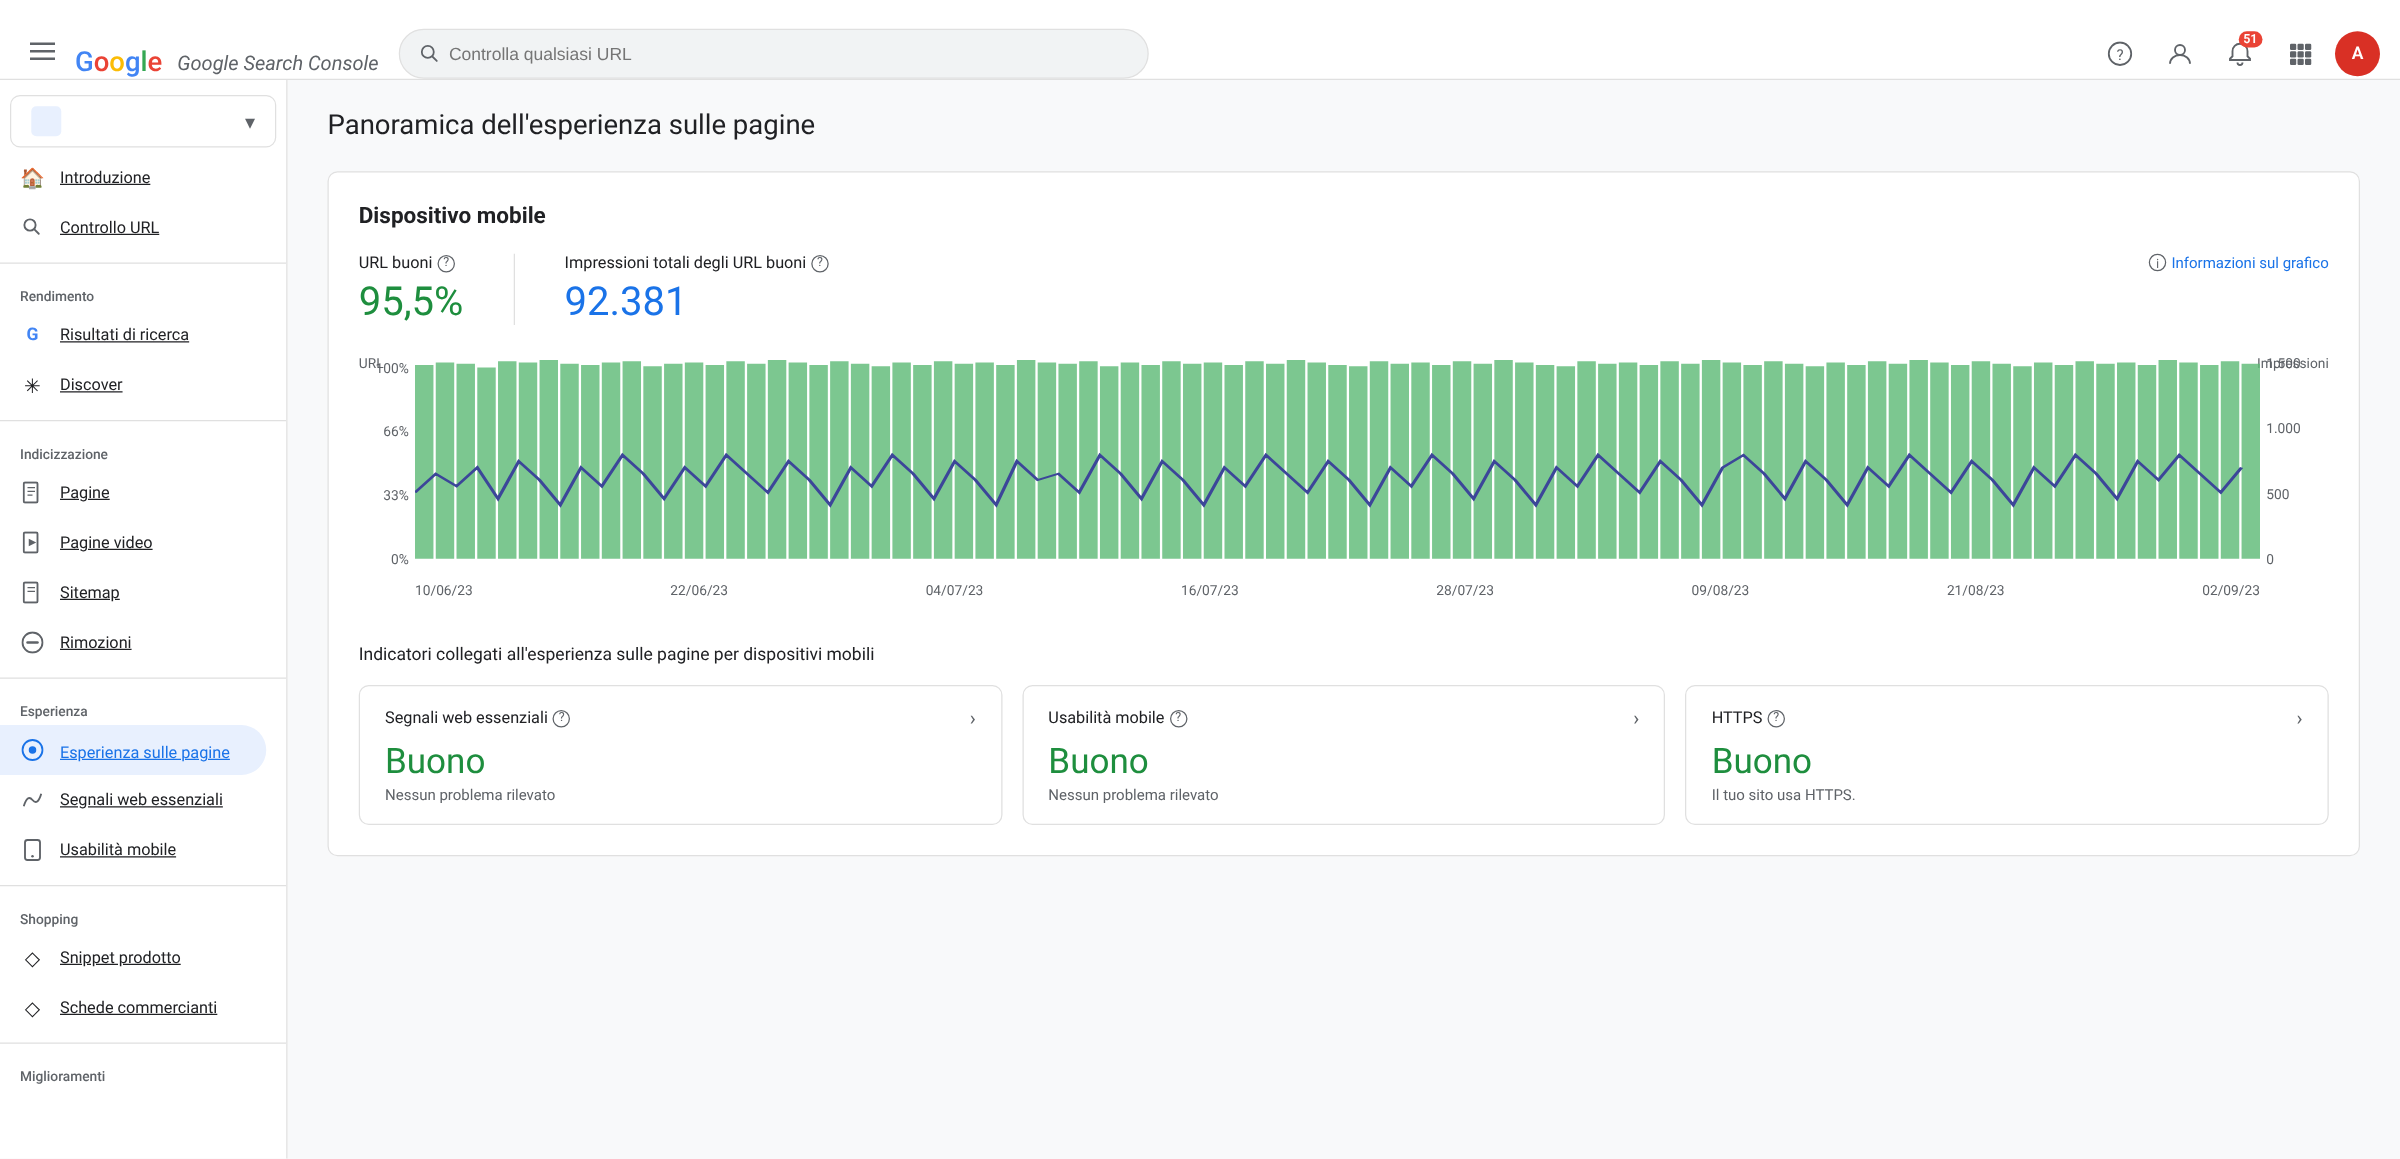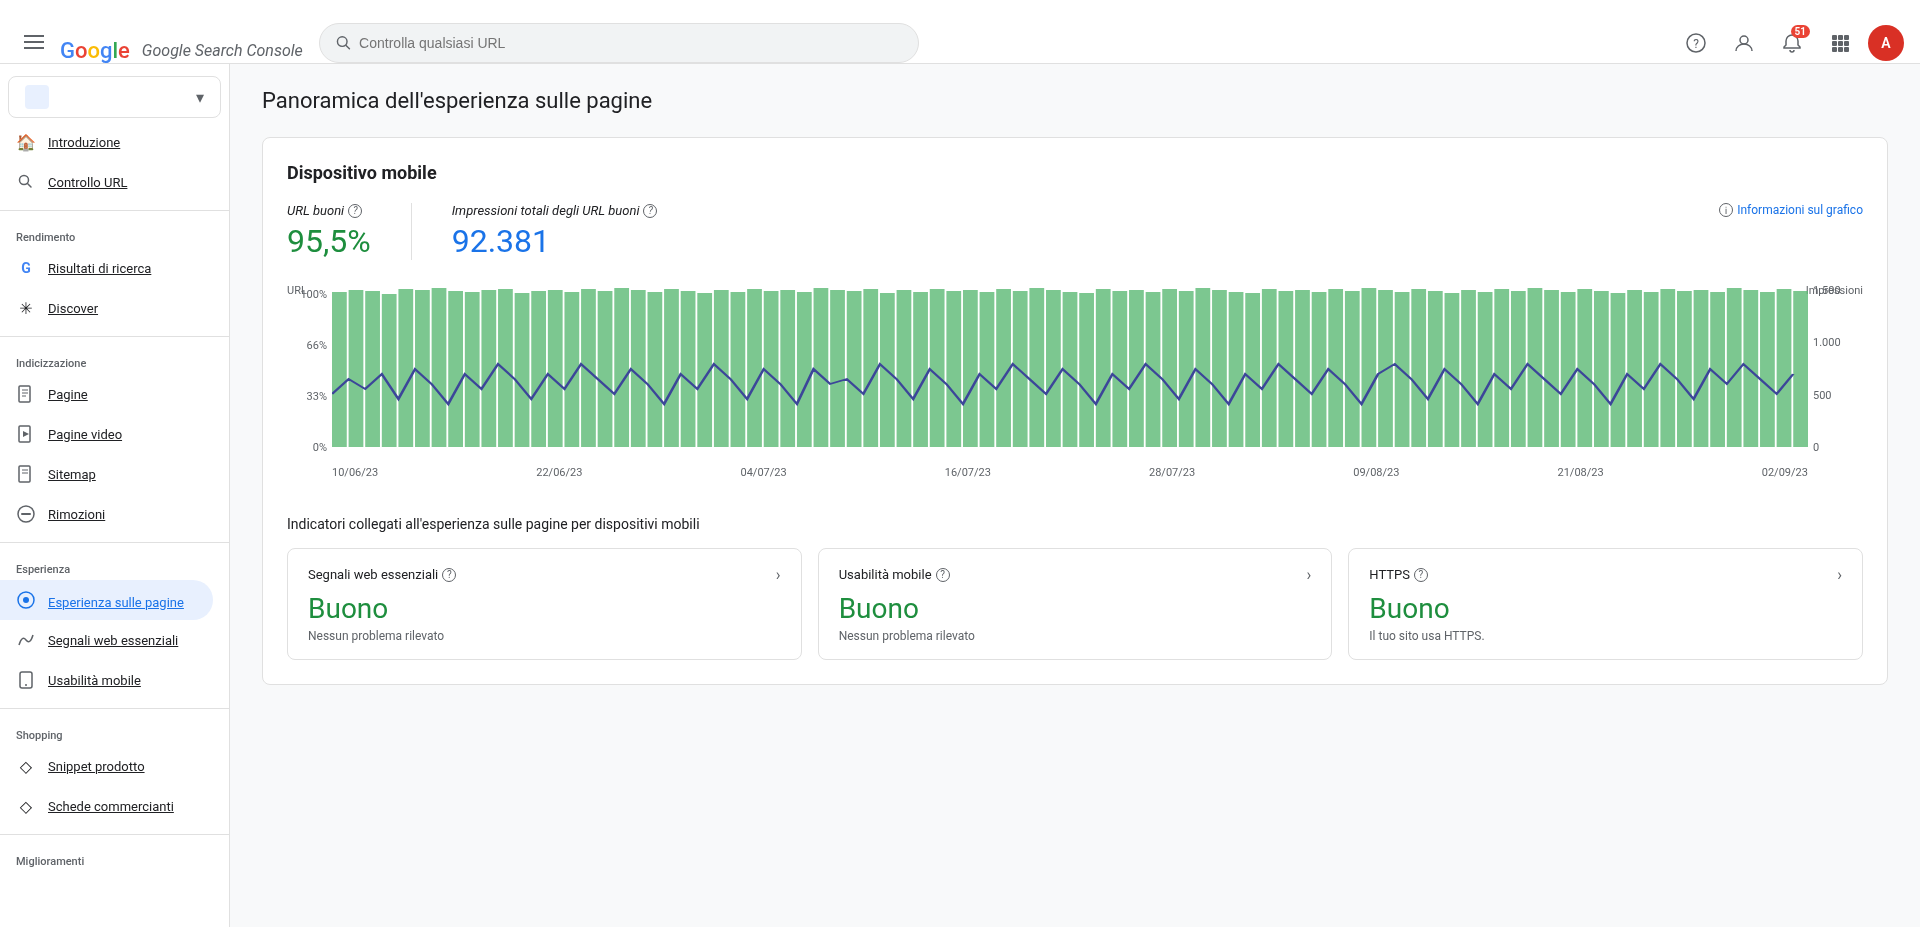--- a/index.html
+++ b/index.html
@@ -82,21 +82,21 @@
     
     .card {
       background: #fff; border-radius: 8px; border: 1px solid #e0e0e0;
       padding: 24px; margin-bottom: 24px;
     }
     .card-title { font-size: 18px; font-weight: 700; color: #202124; margin-bottom: 20px; }
 
     
     .stats-row { display: flex; align-items: flex-start; gap: 32px; margin-bottom: 24px; }
     .stat-item { display: flex; flex-direction: column; gap: 4px; }
-    .stat-label { font-size: 13px; color: #202124; display: flex; align-items: center; gap: 4px; font-style: italic; }
+    .stat-label { font-size: 13px; color: #202124; display: flex; align-items: center; gap: 4px; }
     .stat-value-green { font-size: 32px; font-weight: 400; color: #1e8e3e; }
     .stat-value-blue { font-size: 32px; font-weight: 400; color: #1a73e8; }
     .stat-divider { width: 1px; background: #e0e0e0; align-self: stretch; margin: 0 8px; }
     .info-link { display: flex; align-items: center; gap: 4px; margin-left: auto; color: #1a73e8; font-size: 12px; cursor: pointer; }
 
     
     .chart-container { position: relative; width: 100%; height: 200px; }
     .chart-labels-left {
       position: absolute; left: 0; top: 4px; bottom: 30px;
       display: flex; flex-direction: column; justify-content: space-between;

